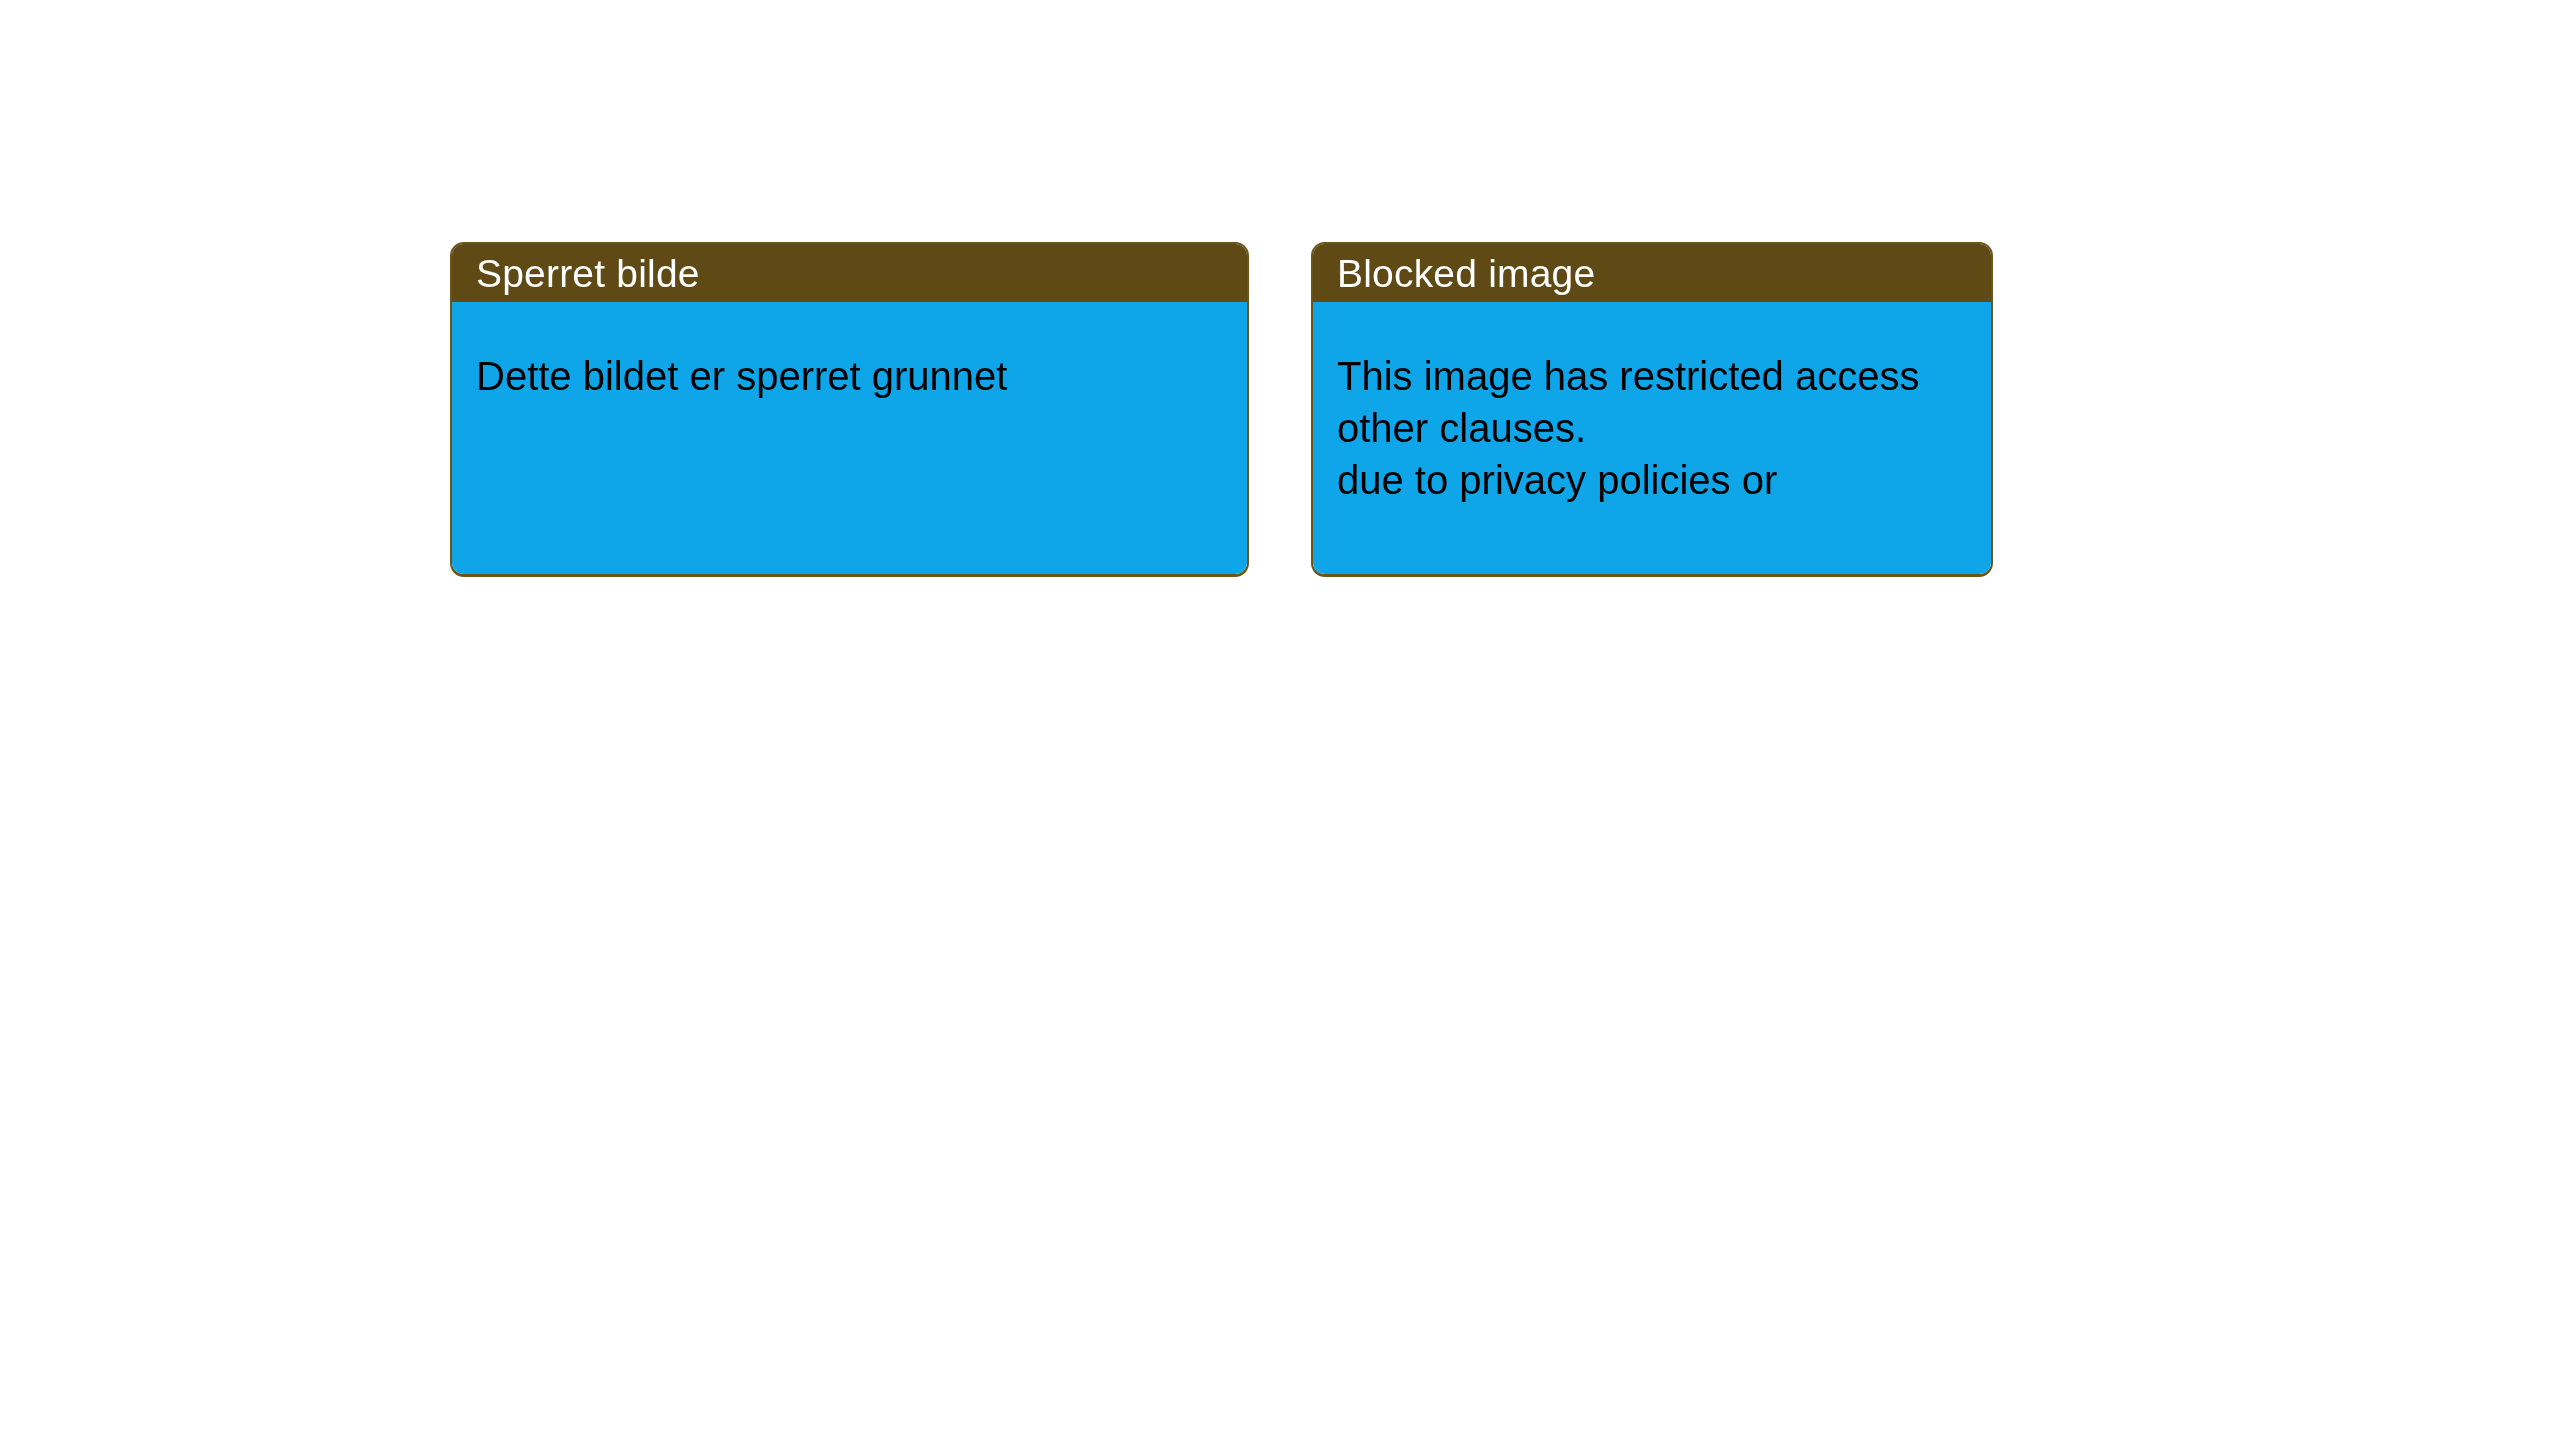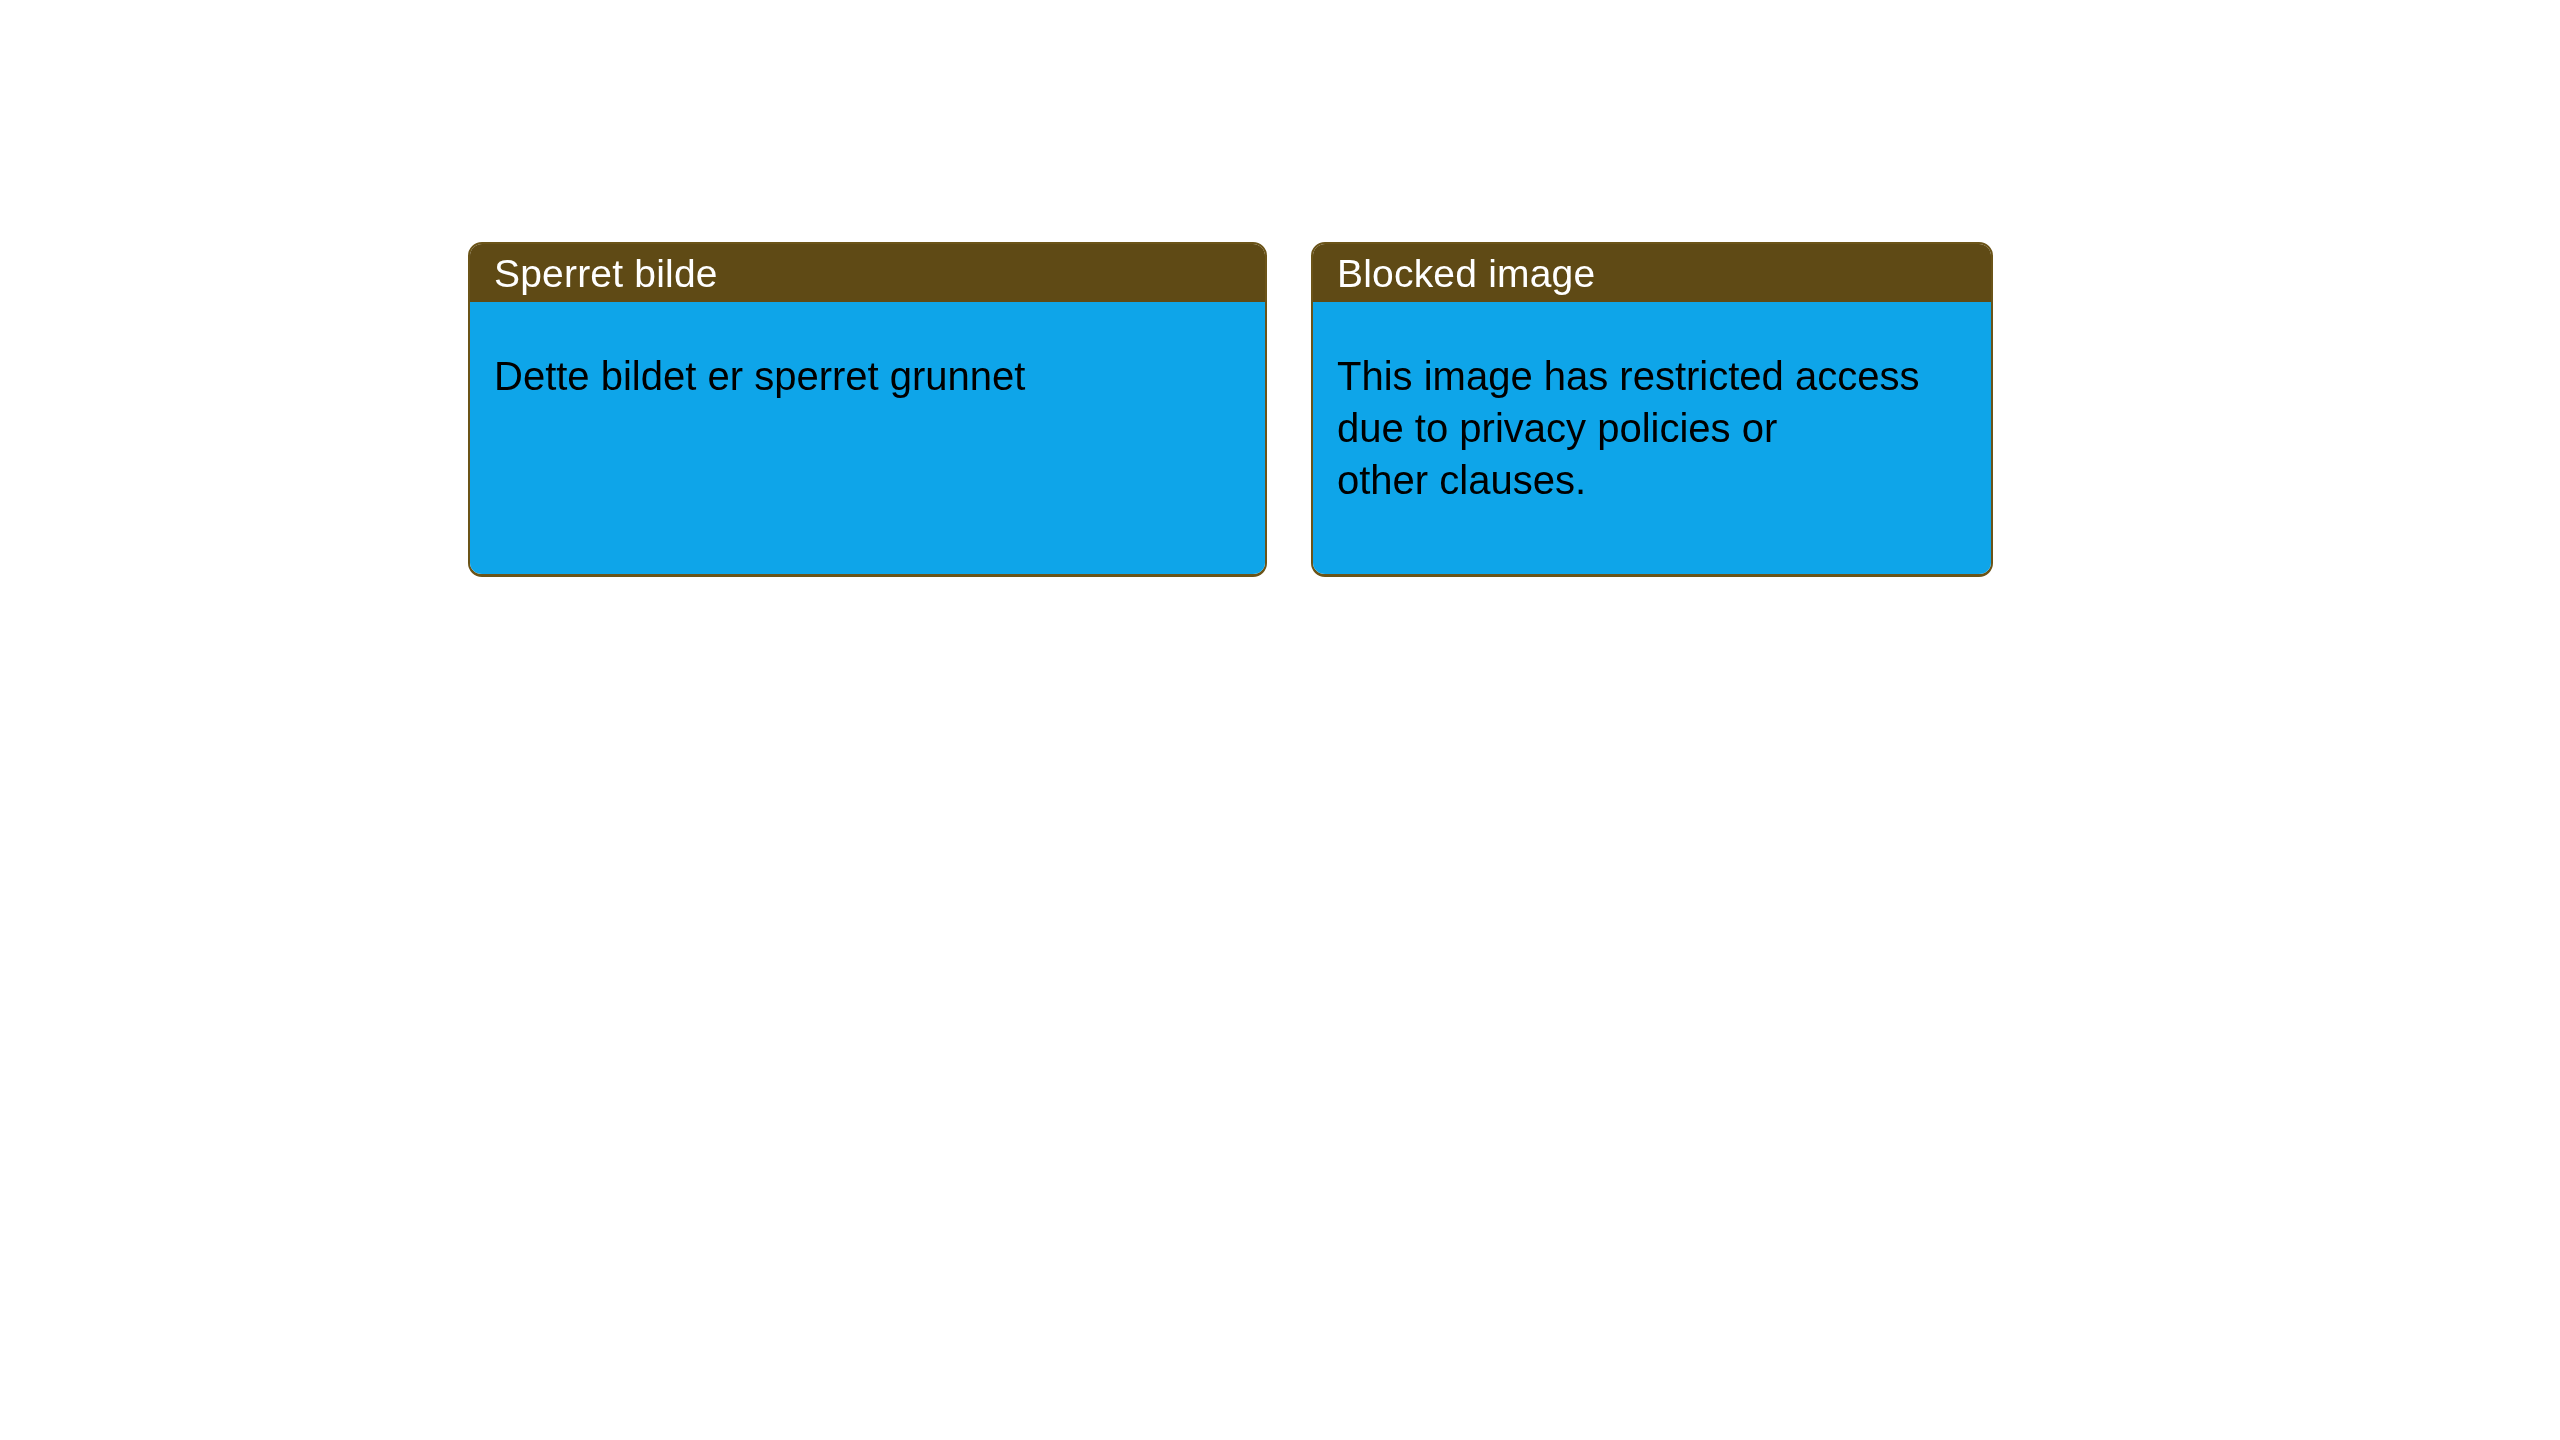--- a/index.html
+++ b/index.html
@@ -16,21 +16,21 @@
     top: 242px;
     height: 335px;
     background: #ffffff;
     border: 2px solid #6b5418;
     border-bottom-width: 3px;
     border-radius: 14px;
     overflow: hidden;
     display: flex;
     flex-direction: column;
   }
-  .card-left  { left: 468px;  width: 799px; }
+  .card-left  { left: 450px;  width: 799px; }
   .card-right { left: 1311px; width: 682px; }
   .notice-card .card-header {
     flex: 0 0 58px;
     background: #5f4a15;
     display: flex;
     align-items: center;
     padding: 0 24px;
   }
   .notice-card .card-title {
     color: #ffffff;
@@ -62,16 +62,16 @@
     <div class="body-line">Dette bildet er sperret grunnet</div>
   </div>
 </div>
 
 <div class="notice-card card-right">
   <div class="card-header">
     <span class="card-title">Blocked image</span>
   </div>
   <div class="card-body">
     <div class="body-line">This image has restricted access</div>
+    <div class="body-line">other clauses.</div>
     <div class="body-line">due to privacy policies or</div>
-    <div class="body-line">other clauses.</div>
   </div>
 </div>
 
 </body></html>

